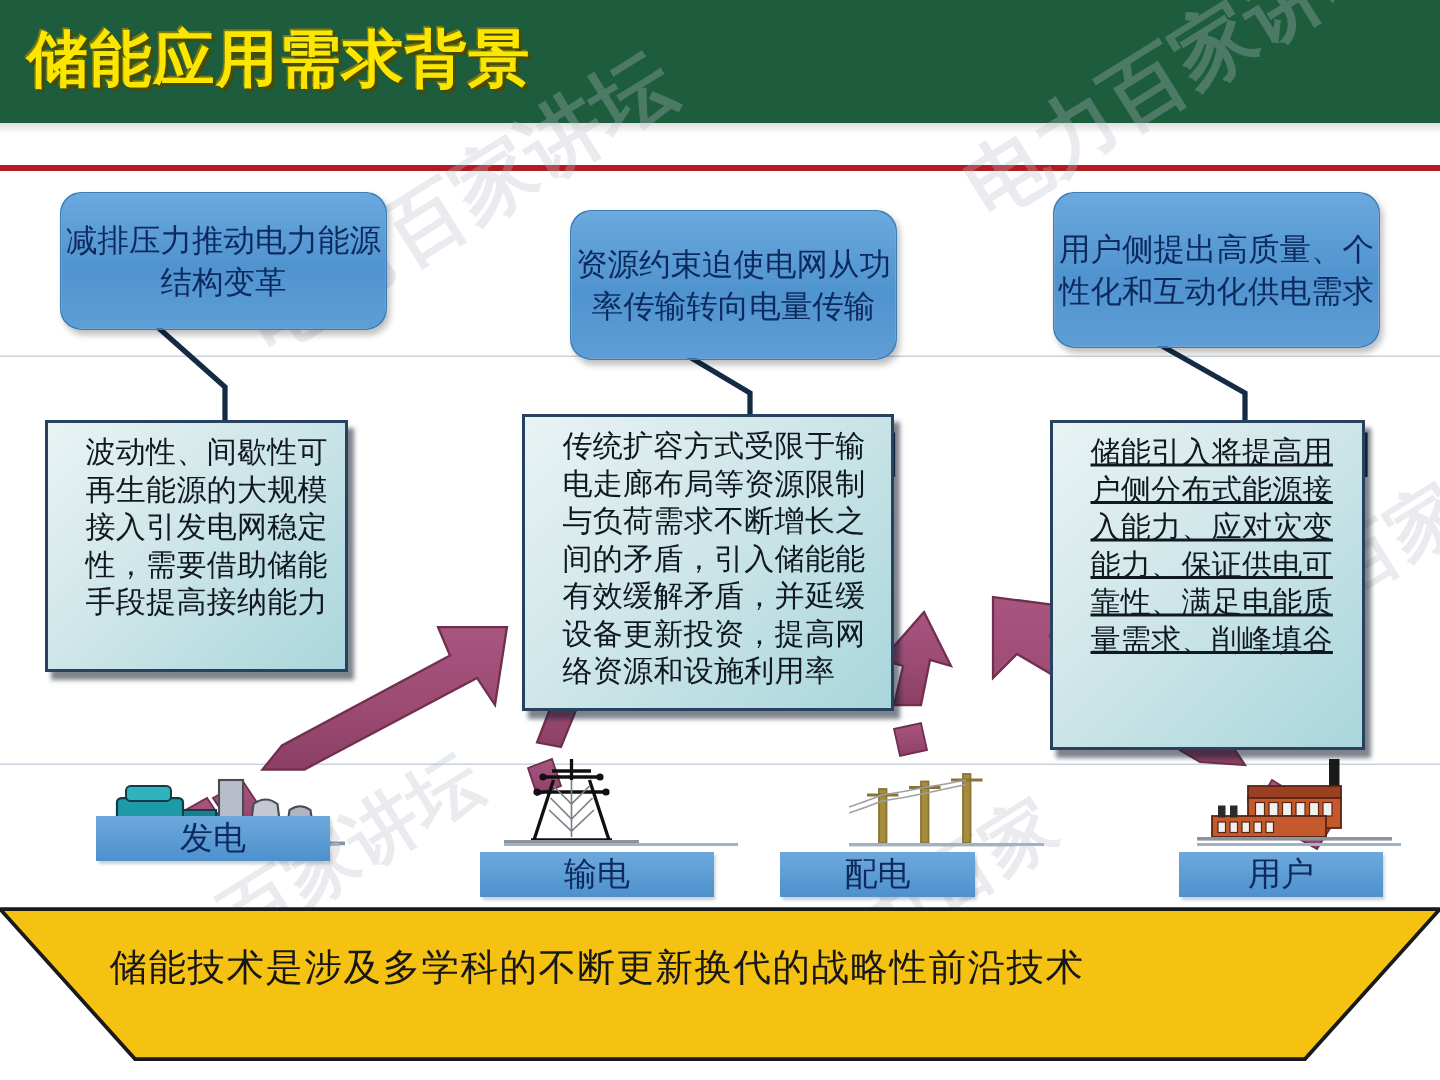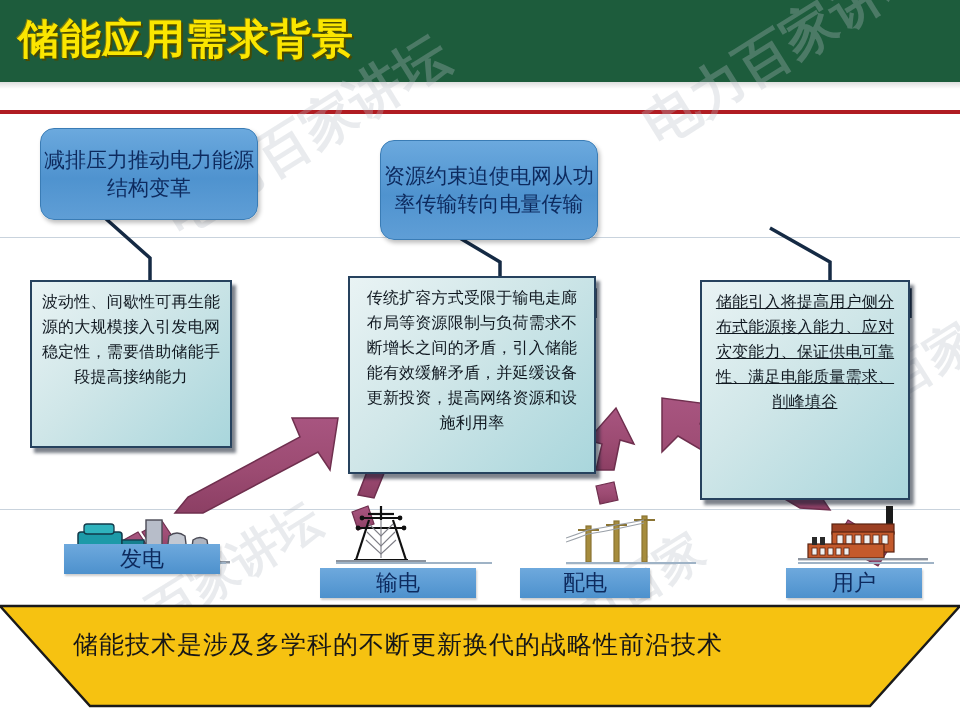--- a/index.html
+++ b/index.html
@@ -74,24 +74,24 @@
   }
   .topbox span { display: block; }
 
   
   .contentbox {
     position: absolute;
     background: linear-gradient(135deg, #e9f3f4 0%, #cfe6e8 45%, #a9d6dc 100%);
     border: 2px solid #26425e;
     box-shadow: 4px 5px 3px rgba(20,30,45,0.55);
     color: #101820;
-    font-size: 16px;
+    font-size: 20px;
     line-height: 25px;
-    padding: 7px 9px 5px 9px;
-    text-align: center;
+    padding: 7px 9px 5px 25px;
+    text-align: left;
     letter-spacing: 0.2px;
   }
 
   
   .chipbar {
     position: absolute; height: 30px;
     background: linear-gradient(to bottom, #6ea9dd, #4d91cd);
     color: #0d2a5e; font-size: 22px;
     display: flex; align-items: center; justify-content: center;
     box-shadow: 1px 2px 2px rgba(0,0,0,0.2);
@@ -145,20 +145,23 @@
   </svg>
 
   <div class="topbox" style="left:40px;  top:128px; width:218px; height:92px;">
     <span>减排压力推动电力能源结构变革</span>
   </div>
 
   <div class="topbox" style="left:380px; top:140px; width:218px; height:100px;">
     <span>资源约束迫使电网从功率传输转向电量传输</span>
   </div>
 
+  <div class="topbox" style="left:702px; top:128px; width:218px; height:104px;">
+    <span>用户侧提出高质量、个性化和互动化供电需求</span>
+  </div>
 
   <svg class="arrows" width="960" height="720" viewBox="0 0 960 720">
     <defs>
       <linearGradient id="ag" x1="0" y1="0" x2="0" y2="1">
         <stop offset="0%" stop-color="#a85580"></stop>
         <stop offset="55%" stop-color="#9c4b72"></stop>
         <stop offset="100%" stop-color="#8c3f64"></stop>
       </linearGradient>
     </defs>
 

